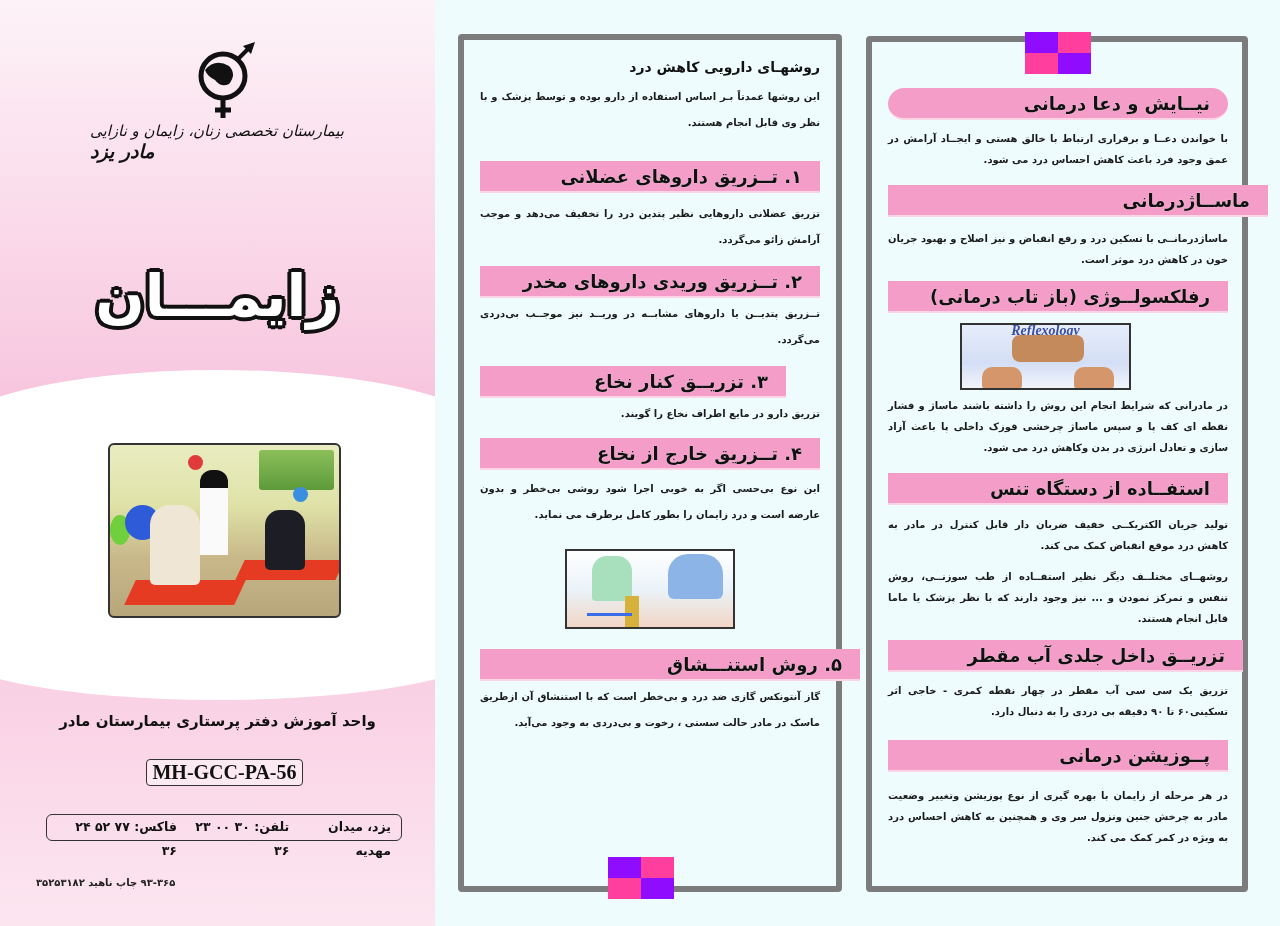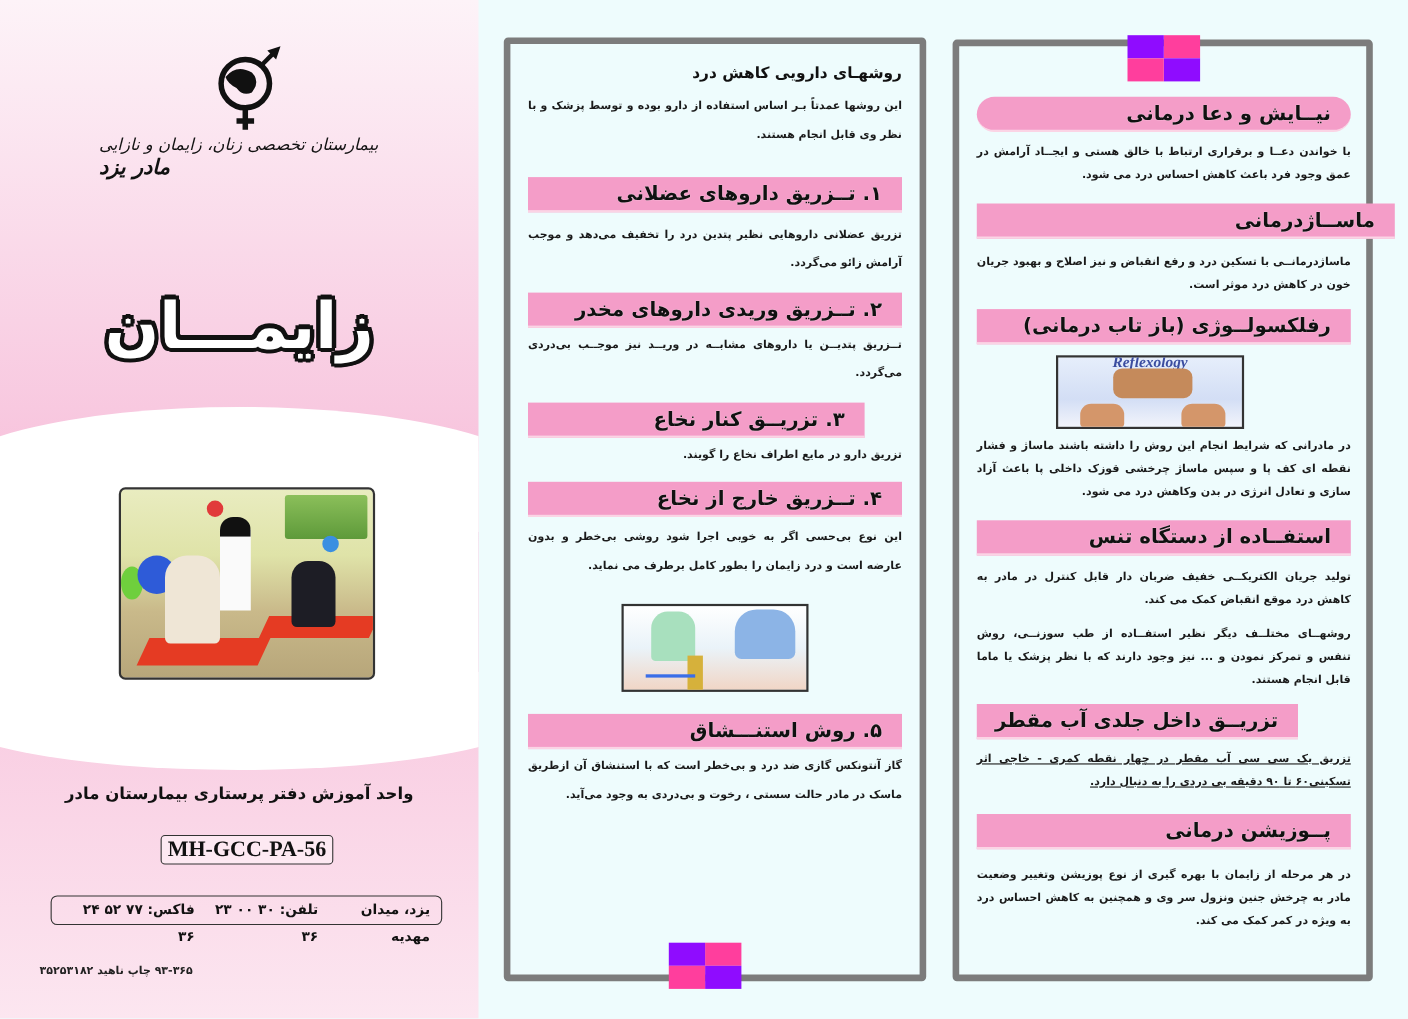--- a/index.html
+++ b/index.html
@@ -179,21 +179,21 @@
 <div class="sec-head" style="left:480px; top:438px; width:340px;">۴.  تــزریق خارج از نخاع</div>
 <div class="sec-text" style="left:480px; top:476px; width:340px;">این نوع بی‌حسی اگر به خوبی اجرا شود روشی بی‌خطر و بدون عارضه است و درد زایمان را بطور کامل برطرف می نماید.</div>
 
 <div class="spinal-img">
   <div class="doctor"></div>
   <div class="patient"></div>
   <div class="spine"></div>
   <div class="needle"></div>
 </div>
 
-<div class="sec-head" style="left:480px; top:649px; width:340px;">۵. روش استنـــشاق</div>
+<div class="sec-head" style="left:480px; top:649px; width:380px;">۵. روش استنـــشاق</div>
 <div class="sec-text" style="left:480px; top:684px; width:340px;">گاز آنتونکس گازی ضد درد و بی‌خطر است که با استنشاق آن ازطریق ماسک در مادر حالت سستی ، رخوت و بی‌دردی به وجود می‌آید.</div>
 
 <div class="panel panel-right"></div>
 
 <div class="sec-head" style="left:888px; top:88px; width:340px;border-radius:16px;">نیــایش و دعا درمانی</div>
 <div class="sec-text tight" style="left:888px; top:128px; width:340px;">با خواندن دعــا و برقراری ارتباط با خالق هستی و ایجــاد آرامش در عمق وجود فرد باعث کاهش احساس درد می شود.</div>
 
 <div class="sec-head" style="left:888px; top:185px; width:380px;">ماســاژدرمانی</div>
 <div class="sec-text tight" style="left:888px; top:228px; width:340px;">ماساژدرمانــی با تسکین درد و رفع انقباض و نیز اصلاح و بهبود جریان خون در کاهش درد موثر است.</div>
 
@@ -204,22 +204,22 @@
   <div class="feet"></div>
   <div class="hand1"></div>
   <div class="hand2"></div>
 </div>
 <div class="sec-text tight" style="left:888px; top:395px; width:340px;">در مادرانی که شرایط انجام این روش را داشته باشند ماساژ و فشار نقطه ای کف پا و سپس ماساژ چرخشی قوزک داخلی پا باعث آزاد سازی و تعادل انرژی در بدن  وکاهش درد می شود.</div>
 
 <div class="sec-head" style="left:888px; top:473px; width:340px;">استفــاده از دستگاه تنس</div>
 <div class="sec-text tight" style="left:888px; top:514px; width:340px;">تولید جریان الکتریکــی خفیف ضربان دار قابل کنترل در مادر به کاهش درد موقع انقباض کمک می کند.</div>
 <div class="sec-text tight" style="left:888px; top:566px; width:340px;">روشهــای مختلــف دیگر نظیر استفــاده از طب سوزنــی، روش تنفس و تمرکز نمودن و ... نیز وجود دارند که با نظر پزشک یا ماما قابل انجام هستند.</div>
 
-<div class="sec-head" style="left:888px; top:640px; width:292px;">تزریــق داخل جلدی آب مقطر</div>
-<div class="sec-text tight" style="left:888px; top:680px; width:340px;text-decoration:underline;">تزریق یک سی سی آب مقطر در چهار نقطه کمری - خاجی اثر تسکینی۶۰ تا ۹۰ دقیقه بی دردی را به دنبال دارد.</div>
+<div class="sec-head" style="left:888px; top:640px; width:355px;">تزریــق داخل جلدی آب مقطر</div>
+<div class="sec-text tight" style="left:888px; top:680px; width:340px;">تزریق یک سی سی آب مقطر در چهار نقطه کمری - خاجی اثر تسکینی۶۰ تا ۹۰ دقیقه بی دردی را به دنبال دارد.</div>
 
 <div class="sec-head" style="left:888px; top:740px; width:340px;">پــوزیشن درمانی</div>
 <div class="sec-text tight" style="left:888px; top:785px; width:340px;">در هر مرحله از زایمان با بهره گیری از نوع پوزیشن وتغییر وضعیت مادر به چرخش جنین ونزول سر وی و همچنین به کاهش احساس درد به ویژه در کمر  کمک می کند.</div>
 
 <div class="checker checker-top">
   <div class="p"></div>
     <div class="v"></div>
   <div class="v"></div>
     <div class="p"></div>
 </div>

